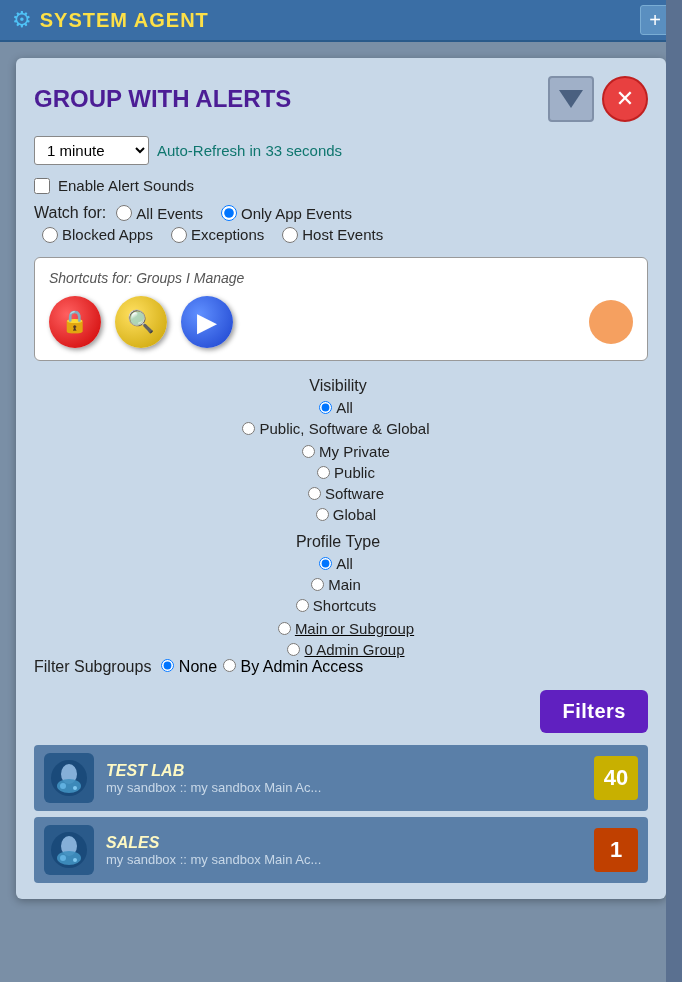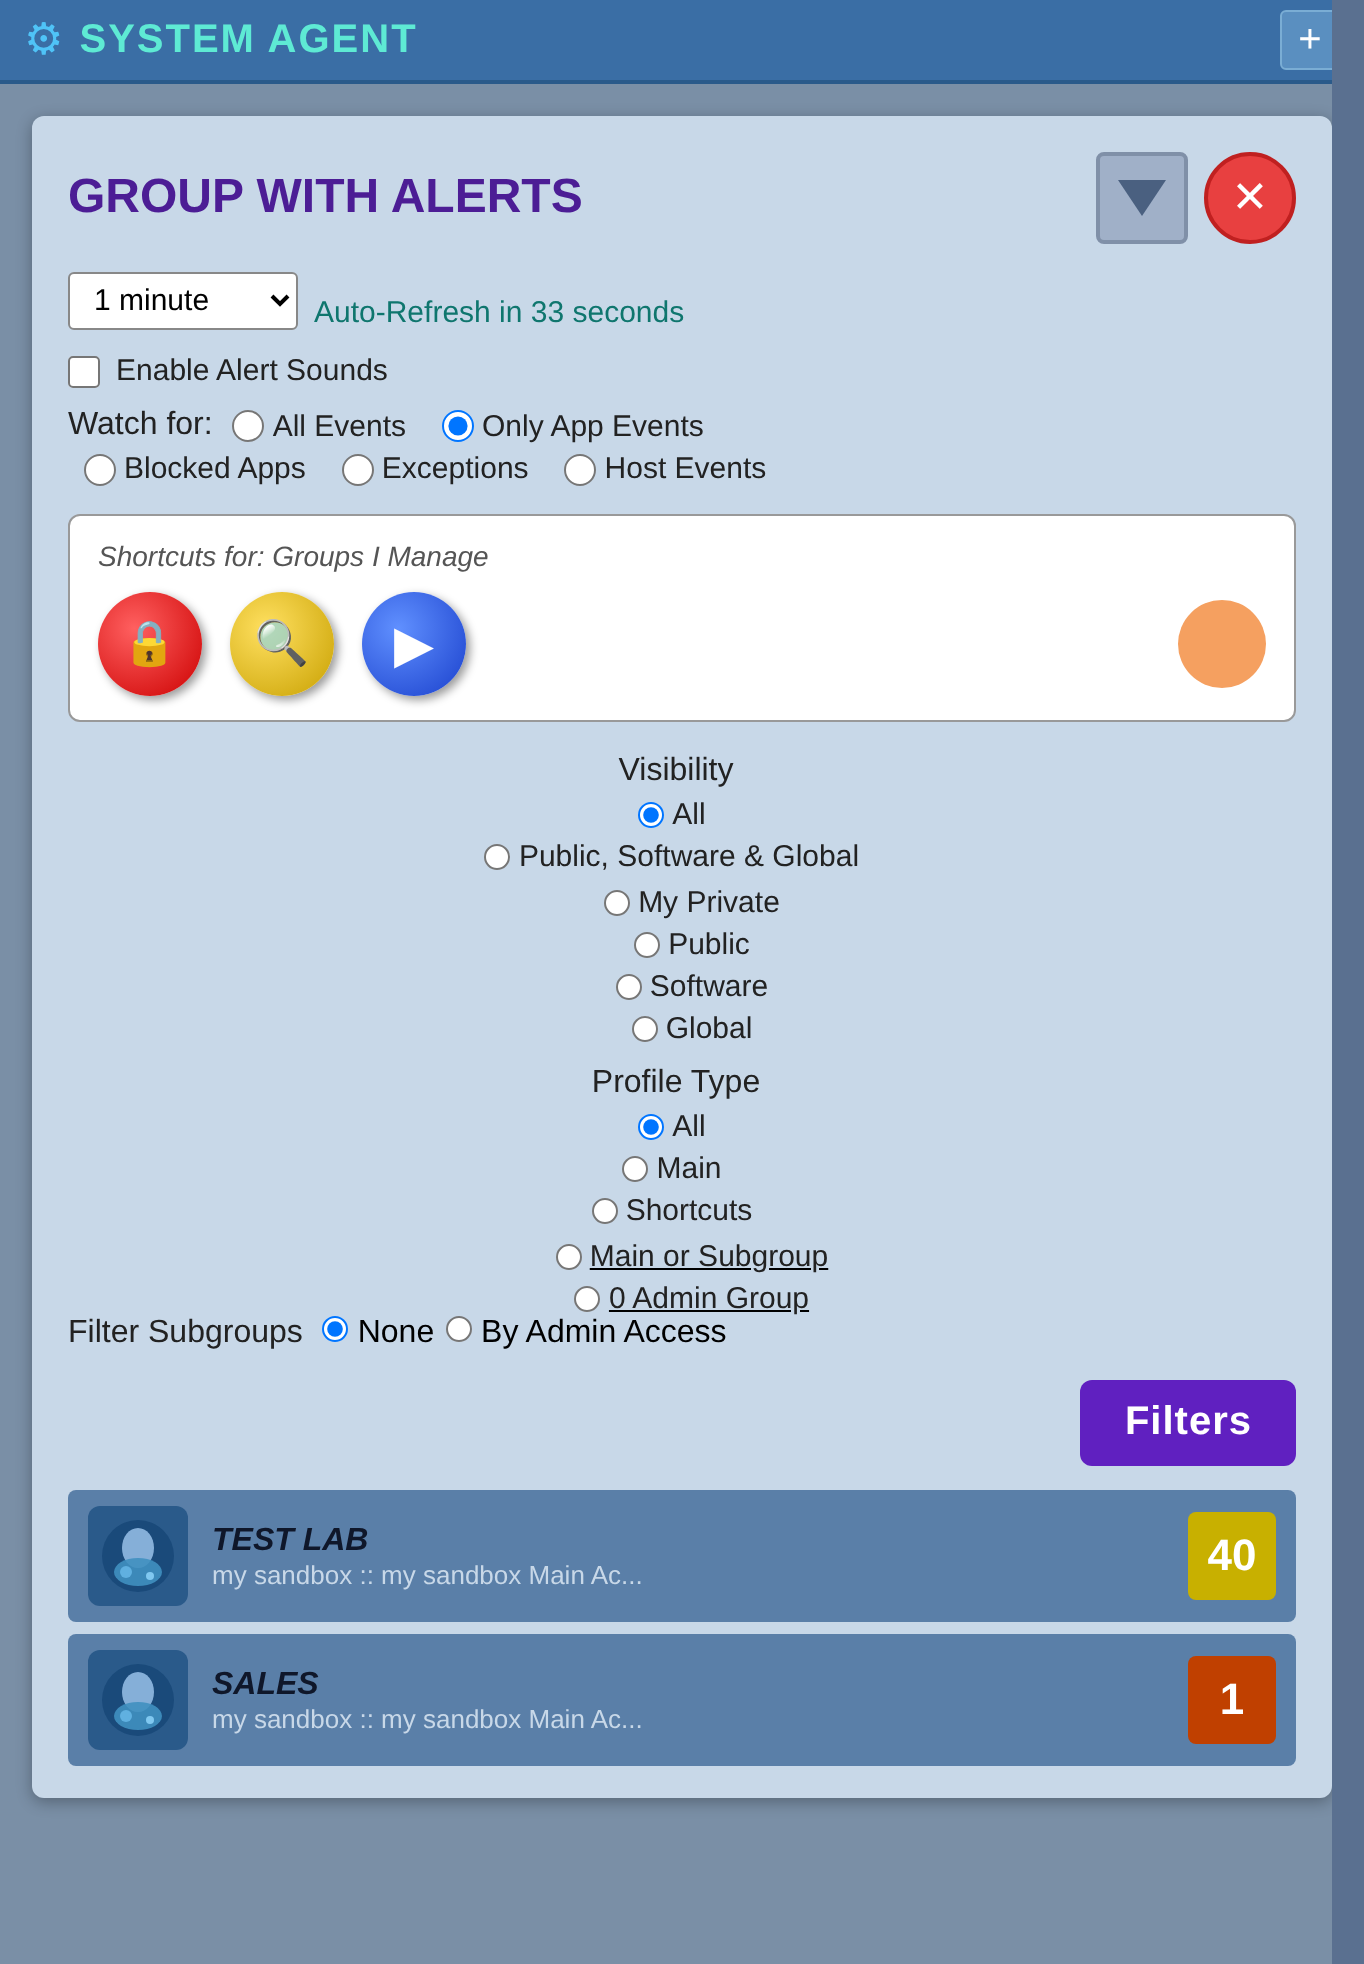--- a/index.html
+++ b/index.html
@@ -19,21 +19,21 @@
       padding: 6px 12px;
       height: 42px;
       border-bottom: 2px solid #2a5a8a;
     }
     .header-icon {
       color: #4fc3f7;
       font-size: 22px;
       margin-right: 8px;
     }
     .header-title {
-      color: #5eead4;
+      color: #fde047;
       font-size: 20px;
       font-weight: bold;
       letter-spacing: 1px;
       flex: 1;
     }
     .header-plus {
       background: #5a8fc0;
       border: 1px solid #7aadd4;
       color: white;
       font-size: 20px;
@@ -89,21 +89,21 @@
       justify-content: center;
       cursor: pointer;
       border-radius: 50%;
       color: white;
       font-size: 22px;
     }
 
     
     .refresh-row {
       display: flex;
-      align-items: flex-end;
+      align-items: center;
       margin-bottom: 12px;
       gap: 8px;
     }
     .refresh-select {
       border: 1px solid #888;
       background: white;
       padding: 4px 8px;
       font-size: 15px;
       border-radius: 3px;
       cursor: pointer;
@@ -286,21 +286,21 @@
       width: 40px;
       height: 40px;
     }
     .list-item-text {
       flex: 1;
     }
     .list-item-name {
       font-size: 16px;
       font-style: italic;
       font-weight: bold;
-      color: #0f172a;
+      color: #fef9c3;
     }
     .list-item-sub {
       font-size: 13px;
       color: #c8d8e8;
     }
     .list-item-badge {
       width: 44px;
       height: 44px;
       border-radius: 4px;
       display: flex;

